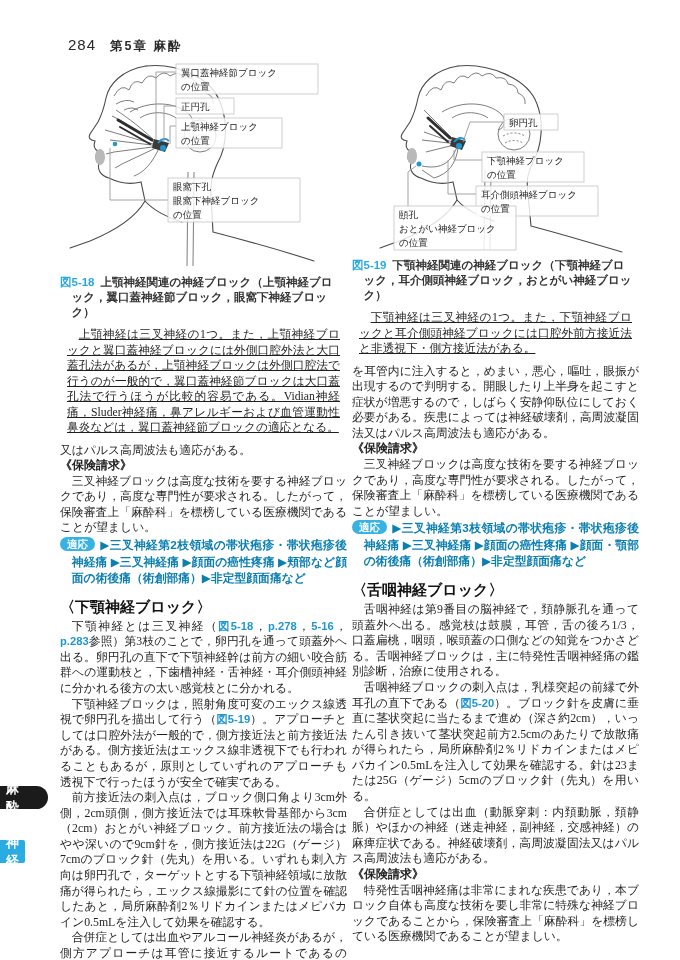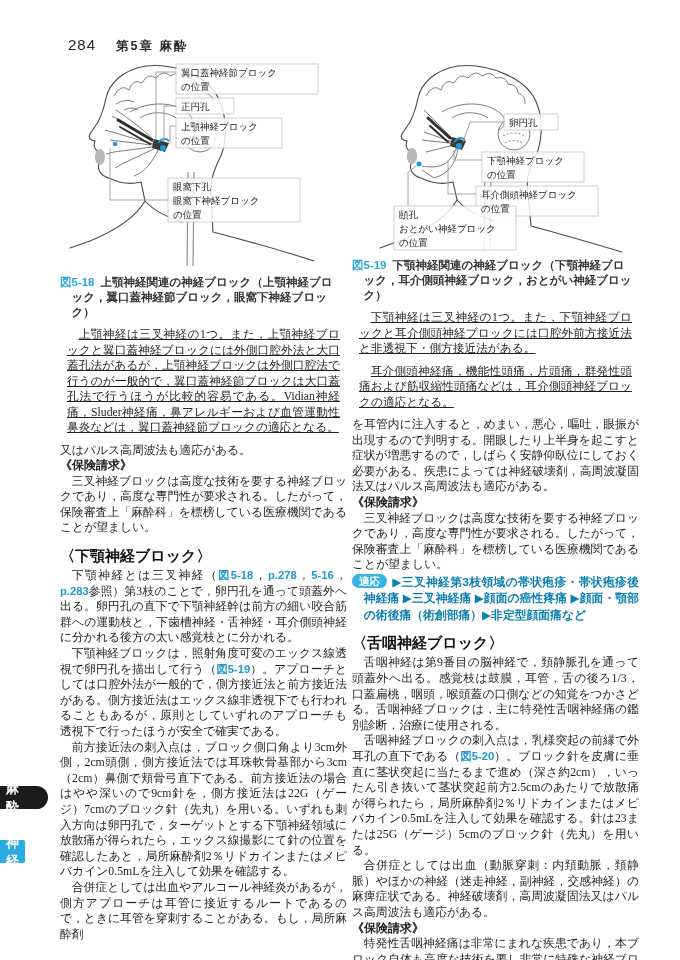--- a/index.html
+++ b/index.html
@@ -1,18 +1,18 @@
 <!DOCTYPE html>
 <html><head>
 <meta charset="utf-8">
 <style>
   html,body{margin:0;padding:0;}
   .page{position:relative;width:680px;height:960px;background:#ffffff;overflow:hidden;
         font-family:"Liberation Serif","DejaVu Serif",serif;color:#1f1f1f;}
-  .pagehead{position:absolute;left:68px;top:36px;display:flex;align-items:baseline;gap:20px;
+  .pagehead{position:absolute;left:68px;top:36px;display:flex;align-items:baseline;gap:14px;
             font-family:"Liberation Sans","DejaVu Sans",sans-serif;color:#2a2a2a;}
   .pagenum{font-size:15px;letter-spacing:1px;}
   .chapline{font-size:12.5px;font-weight:700;letter-spacing:2px;text-align:right;}
   .col{position:absolute;top:60px;width:287px;}
   .col-left{left:60px;}
   .col-right{left:352px;}
   .figsvg{display:block;}
   .figwrap{margin-bottom:6px;}
   .figcap{font-family:"Liberation Sans","DejaVu Sans",sans-serif;font-weight:bold;
           font-size:11.5px;line-height:15px;color:#333;padding-left:1em;text-indent:-1em;
@@ -114,24 +114,25 @@
         <span class="figid">図5-18</span><span>上顎神経関連の神経ブロック（上顎神経ブロック，翼口蓋神経節ブロック，眼窩下神経ブロック）</span>
       </div>
       <div class="figdesc">
         <p>上顎神経は三叉神経の1つ。また，上顎神経ブロックと翼口蓋神経ブロックには外側口腔外法と大口蓋孔法があるが，上顎神経ブロックは外側口腔法で行うのが一般的で，翼口蓋神経節ブロックは大口蓋孔法で行うほうが比較的容易である。Vidian神経痛，Sluder神経痛，鼻アレルギーおよび血管運動性鼻炎などは，翼口蓋神経節ブロックの適応となる。</p>
       </div>
     </div>
 
     <p class="blk-paracont">又はパルス高周波法も適応がある。</p>
     <p class="blk-label">《保険請求》</p>
     <p class="blk-para">三叉神経ブロックは高度な技術を要する神経ブロックであり，高度な専門性が要求される。したがって，保険審査上「麻酔科」を標榜している医療機関であることが望ましい。</p>
+    <p class="blk-badge"><span class="pill">適応</span><span>▶三叉神経第2枝領域の帯状疱疹・帯状疱疹後神経痛 ▶三叉神経痛 ▶顔面の癌性疼痛 ▶頬部など顔面の術後痛（術創部痛）▶非定型顔面痛など</span></p>
     <h3 class="blk-heading">〈下顎神経ブロック〉</h3>
     <p class="blk-para">下顎神経とは三叉神経（<span class="ref">図5-18</span>，<span class="ref">p.278</span>，<span class="ref">5-16</span>，<span class="ref">p.283</span>参照）第3枝のことで，卵円孔を通って頭蓋外へ出る。卵円孔の直下で下顎神経幹は前方の細い咬合筋群への運動枝と，下歯槽神経・舌神経・耳介側頭神経に分かれる後方の太い感覚枝とに分かれる。</p>
     <p class="blk-para">下顎神経ブロックは，照射角度可変のエックス線透視で卵円孔を描出して行う（<span class="ref">図5-19</span>）。アプローチとしては口腔外法が一般的で，側方接近法と前方接近法がある。側方接近法はエックス線非透視下でも行われることもあるが，原則としていずれのアプローチも透視下で行ったほうが安全で確実である。</p>
-    <p class="blk-para">前方接近法の刺入点は，ブロック側口角より3cm外側，2cm頭側，側方接近法では耳珠軟骨基部から3cm（2cm）鼻側で頬骨弓直下である。前方接近法の場合はやや深いので9cm針を，側方接近法は22G（ゲージ）7cmのブロック針（先丸）を用いる。いずれも刺入方向は卵円孔で，ターゲットとする下顎神経領域に放散痛が得られたら，エックス線撮影にて針の位置を確認したあと，局所麻酔剤2％リドカインまたはメピバカイン0.5mLを注入して効果を確認する。</p>
+    <p class="blk-para">前方接近法の刺入点は，ブロック側口角より3cm外側，2cm頭側，側方接近法では耳珠軟骨基部から3cm（2cm）おとがい神経ブロック。前方接近法の場合はやや深いので9cm針を，側方接近法は22G（ゲージ）7cmのブロック針（先丸）を用いる。いずれも刺入方向は卵円孔で，ターゲットとする下顎神経領域に放散痛が得られたら，エックス線撮影にて針の位置を確認したあと，局所麻酔剤2％リドカインまたはメピバカイン0.5mLを注入して効果を確認する。</p>
     <p class="blk-para">合併症としては出血やアルコール神経炎があるが，側方アプローチは耳管に接近するルートであるので，ときに耳管を穿刺することがある。もし，局所麻酔剤</p>
   </div>
 
   <div class="col col-right">
     <div class="figwrap">
       <svg class="figsvg" width="287" height="196" viewBox="0 0 287 196">
 
         <path class="outline" d="M106,6 C136,3 176,18 185,44 C192,62 190,86 181,102 C176,112 174,120 176,134 L179,166 C202,172 236,182 270,192"></path>
         <path class="outline" d="M106,6 C82,10 69,24 66,38 C64,48 61,56 58,62 L50,74 C48,78 50,80 55,81 C53,86 54,89 58,91 C55,96 55,100 59,103 C57,110 61,116 69,118 C81,124 93,124 101,122 L105,140 C97,154 79,168 50,180 L28,188"></path>
         <path class="outline" d="M105,140 C113,149 128,157 142,161" stroke-width="0.8"></path>
@@ -173,21 +174,20 @@
         <text class="labtext" x="129" y="152">の位置</text>
         <text class="labtext" x="47" y="158">頤孔</text>
         <text class="labtext" x="47" y="172">おとがい神経ブロック</text>
         <text class="labtext" x="47" y="186">の位置</text>
       </svg>
       <div class="figcap">
         <span class="figid">図5-19</span><span>下顎神経関連の神経ブロック（下顎神経ブロック，耳介側頭神経ブロック，おとがい神経ブロック）</span>
       </div>
       <div class="figdesc">
         <p>下顎神経は三叉神経の1つ。また，下顎神経ブロックと耳介側頭神経ブロックには口腔外前方接近法と非透視下・側方接近法がある。</p>
-        <p>耳介側頭神経痛，機能性頭痛，片頭痛，群発性頭痛および筋収縮性頭痛などは，耳介側頭神経ブロックの適応となる。</p>
       </div>
     </div>
 
     <p class="blk-paracont">を耳管内に注入すると，めまい，悪心，嘔吐，眼振が出現するので判明する。開眼したり上半身を起こすと症状が増悪するので，しばらく安静仰臥位にしておく必要がある。疾患によっては神経破壊剤，高周波凝固法又はパルス高周波法も適応がある。</p>
     <p class="blk-label">《保険請求》</p>
     <p class="blk-para">三叉神経ブロックは高度な技術を要する神経ブロックであり，高度な専門性が要求される。したがって，保険審査上「麻酔科」を標榜している医療機関であることが望ましい。</p>
     <p class="blk-badge"><span class="pill">適応</span><span>▶三叉神経第3枝領域の帯状疱疹・帯状疱疹後神経痛 ▶三叉神経痛 ▶顔面の癌性疼痛 ▶顔面・顎部の術後痛（術創部痛）▶非定型顔面痛など</span></p>
     <h3 class="blk-heading">〈舌咽神経ブロック〉</h3>
     <p class="blk-para">舌咽神経は第9番目の脳神経で，頚静脈孔を通って頭蓋外へ出る。感覚枝は鼓膜，耳管，舌の後ろ1/3，口蓋扁桃，咽頭，喉頭蓋の口側などの知覚をつかさどる。舌咽神経ブロックは，主に特発性舌咽神経痛の鑑別診断，治療に使用される。</p>
     <p class="blk-para">舌咽神経ブロックの刺入点は，乳様突起の前縁で外耳孔の直下である（<span class="ref">図5-20</span>）。ブロック針を皮膚に垂直に茎状突起に当たるまで進め（深さ約2cm），いったん引き抜いて茎状突起前方2.5cmのあたりで放散痛が得られたら，局所麻酔剤2％リドカインまたはメピバカイン0.5mLを注入して効果を確認する。針は23または25G（ゲージ）5cmのブロック針（先丸）を用いる。</p>

